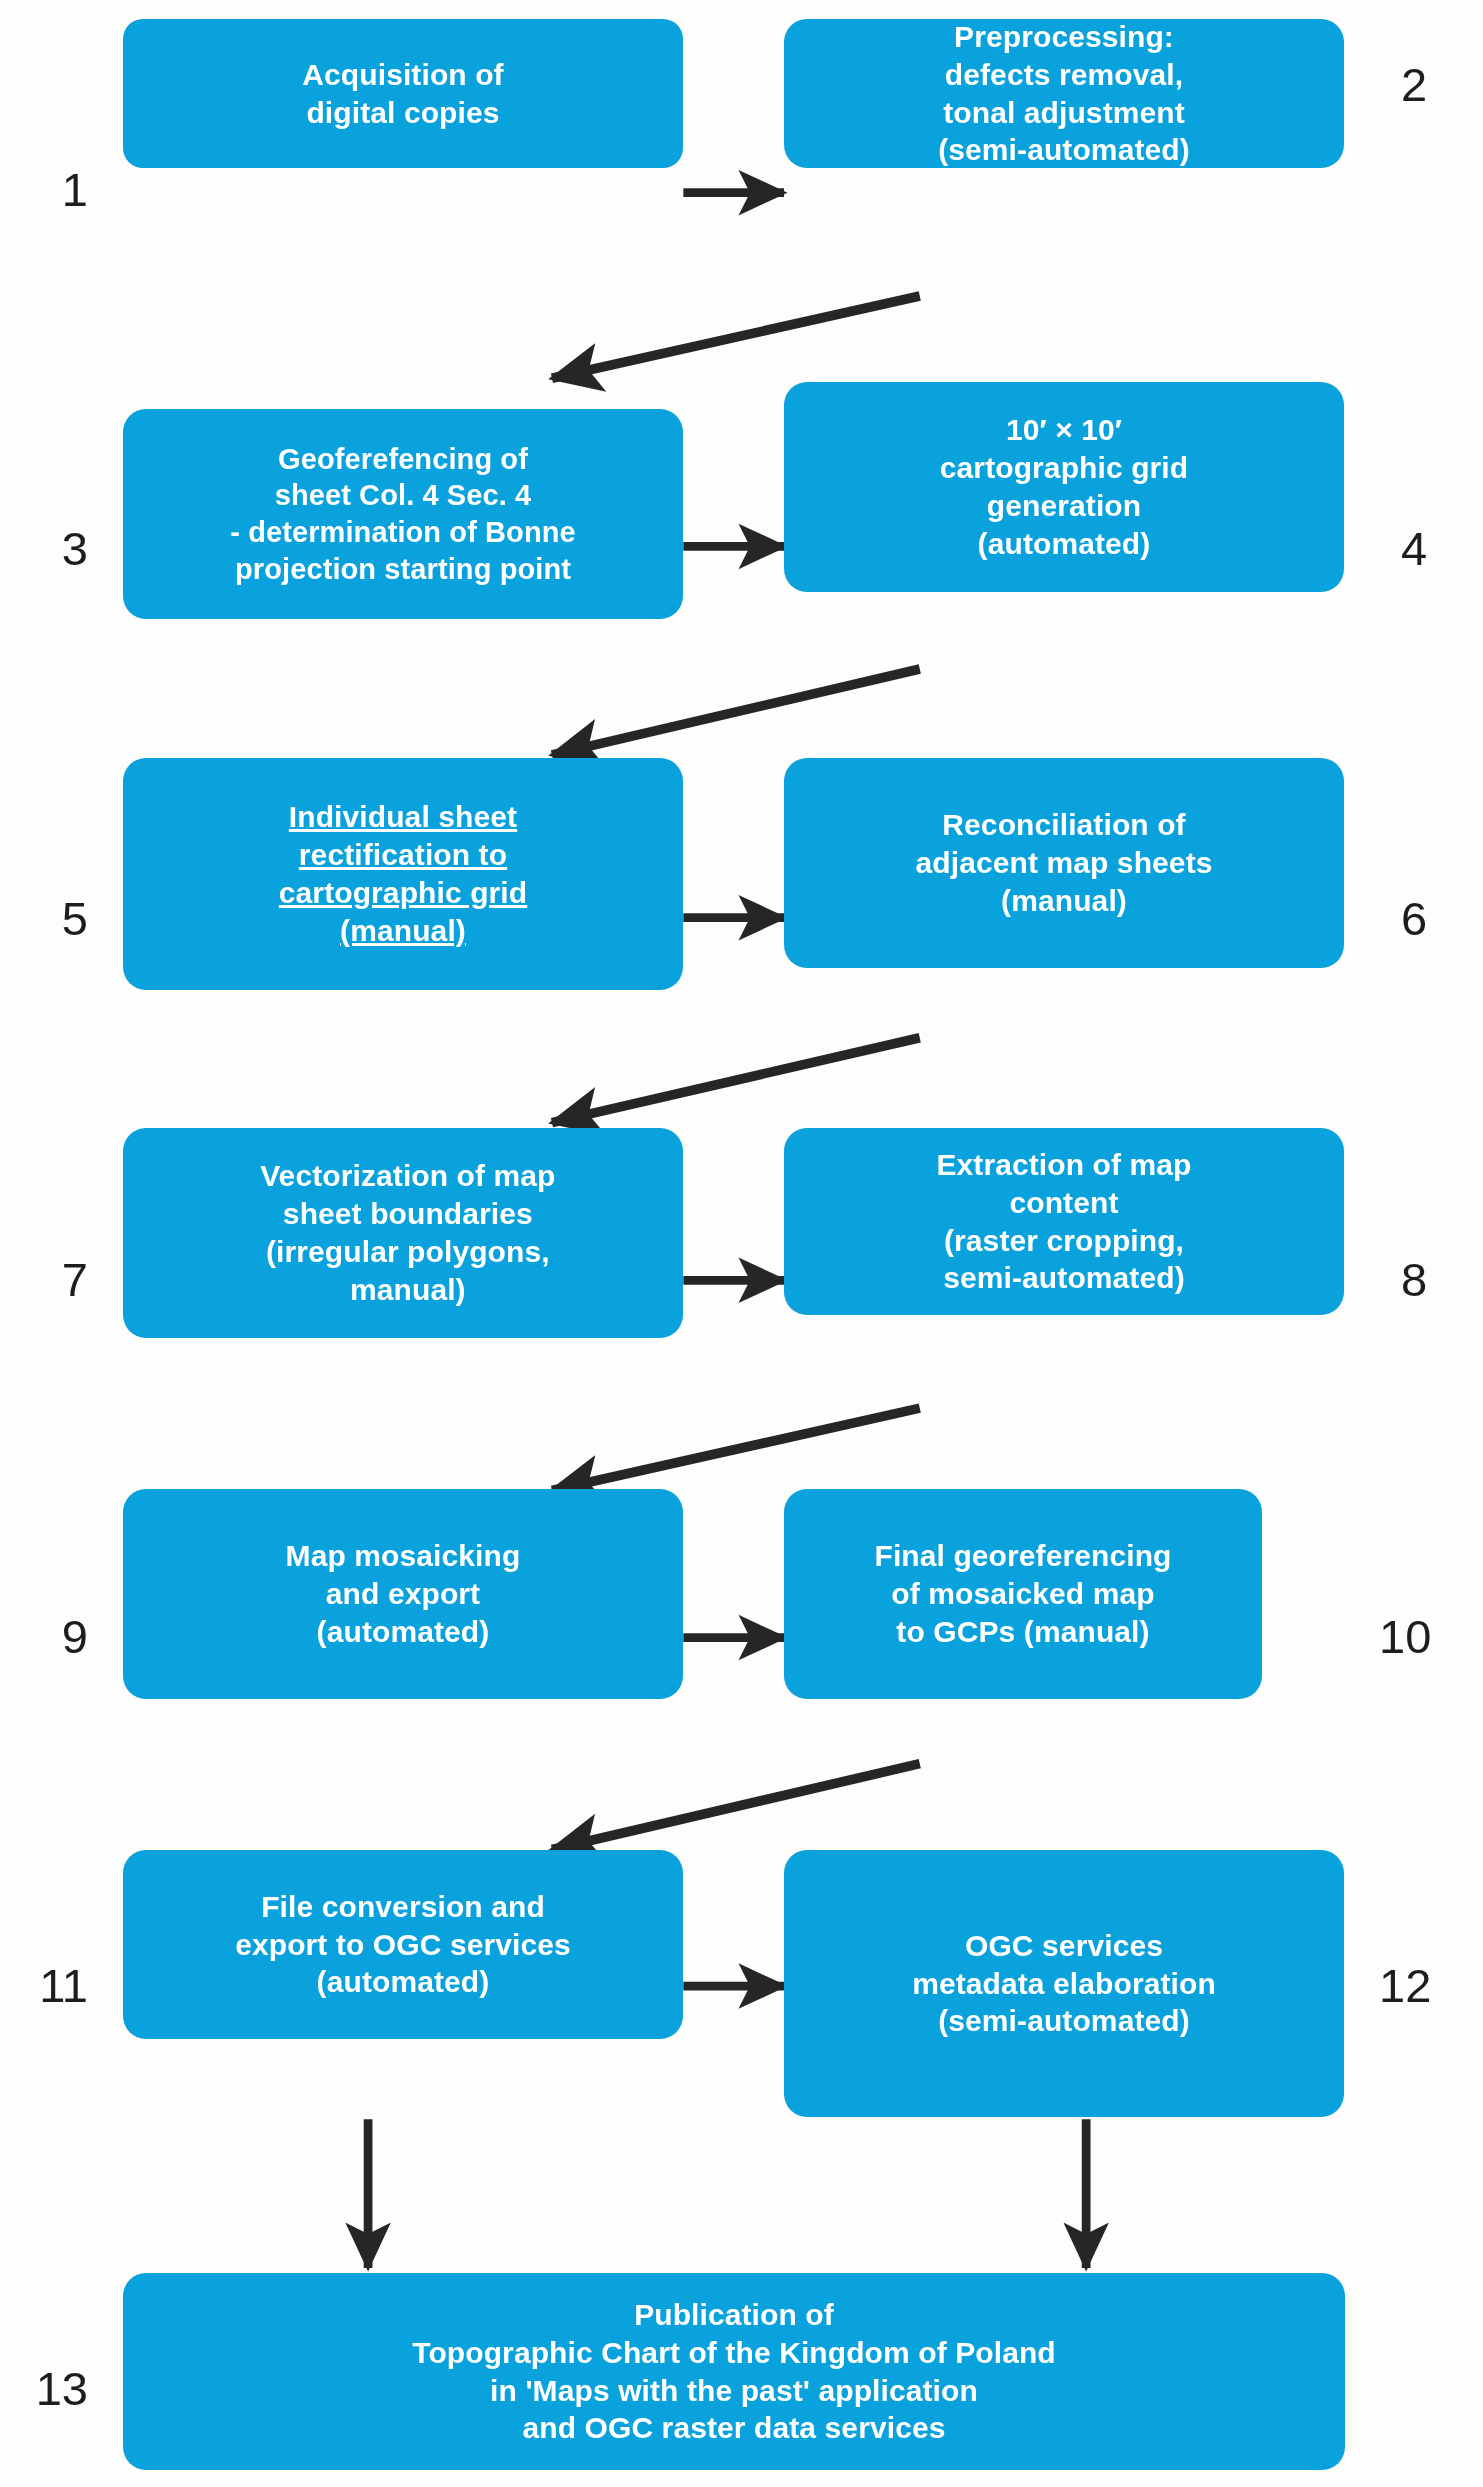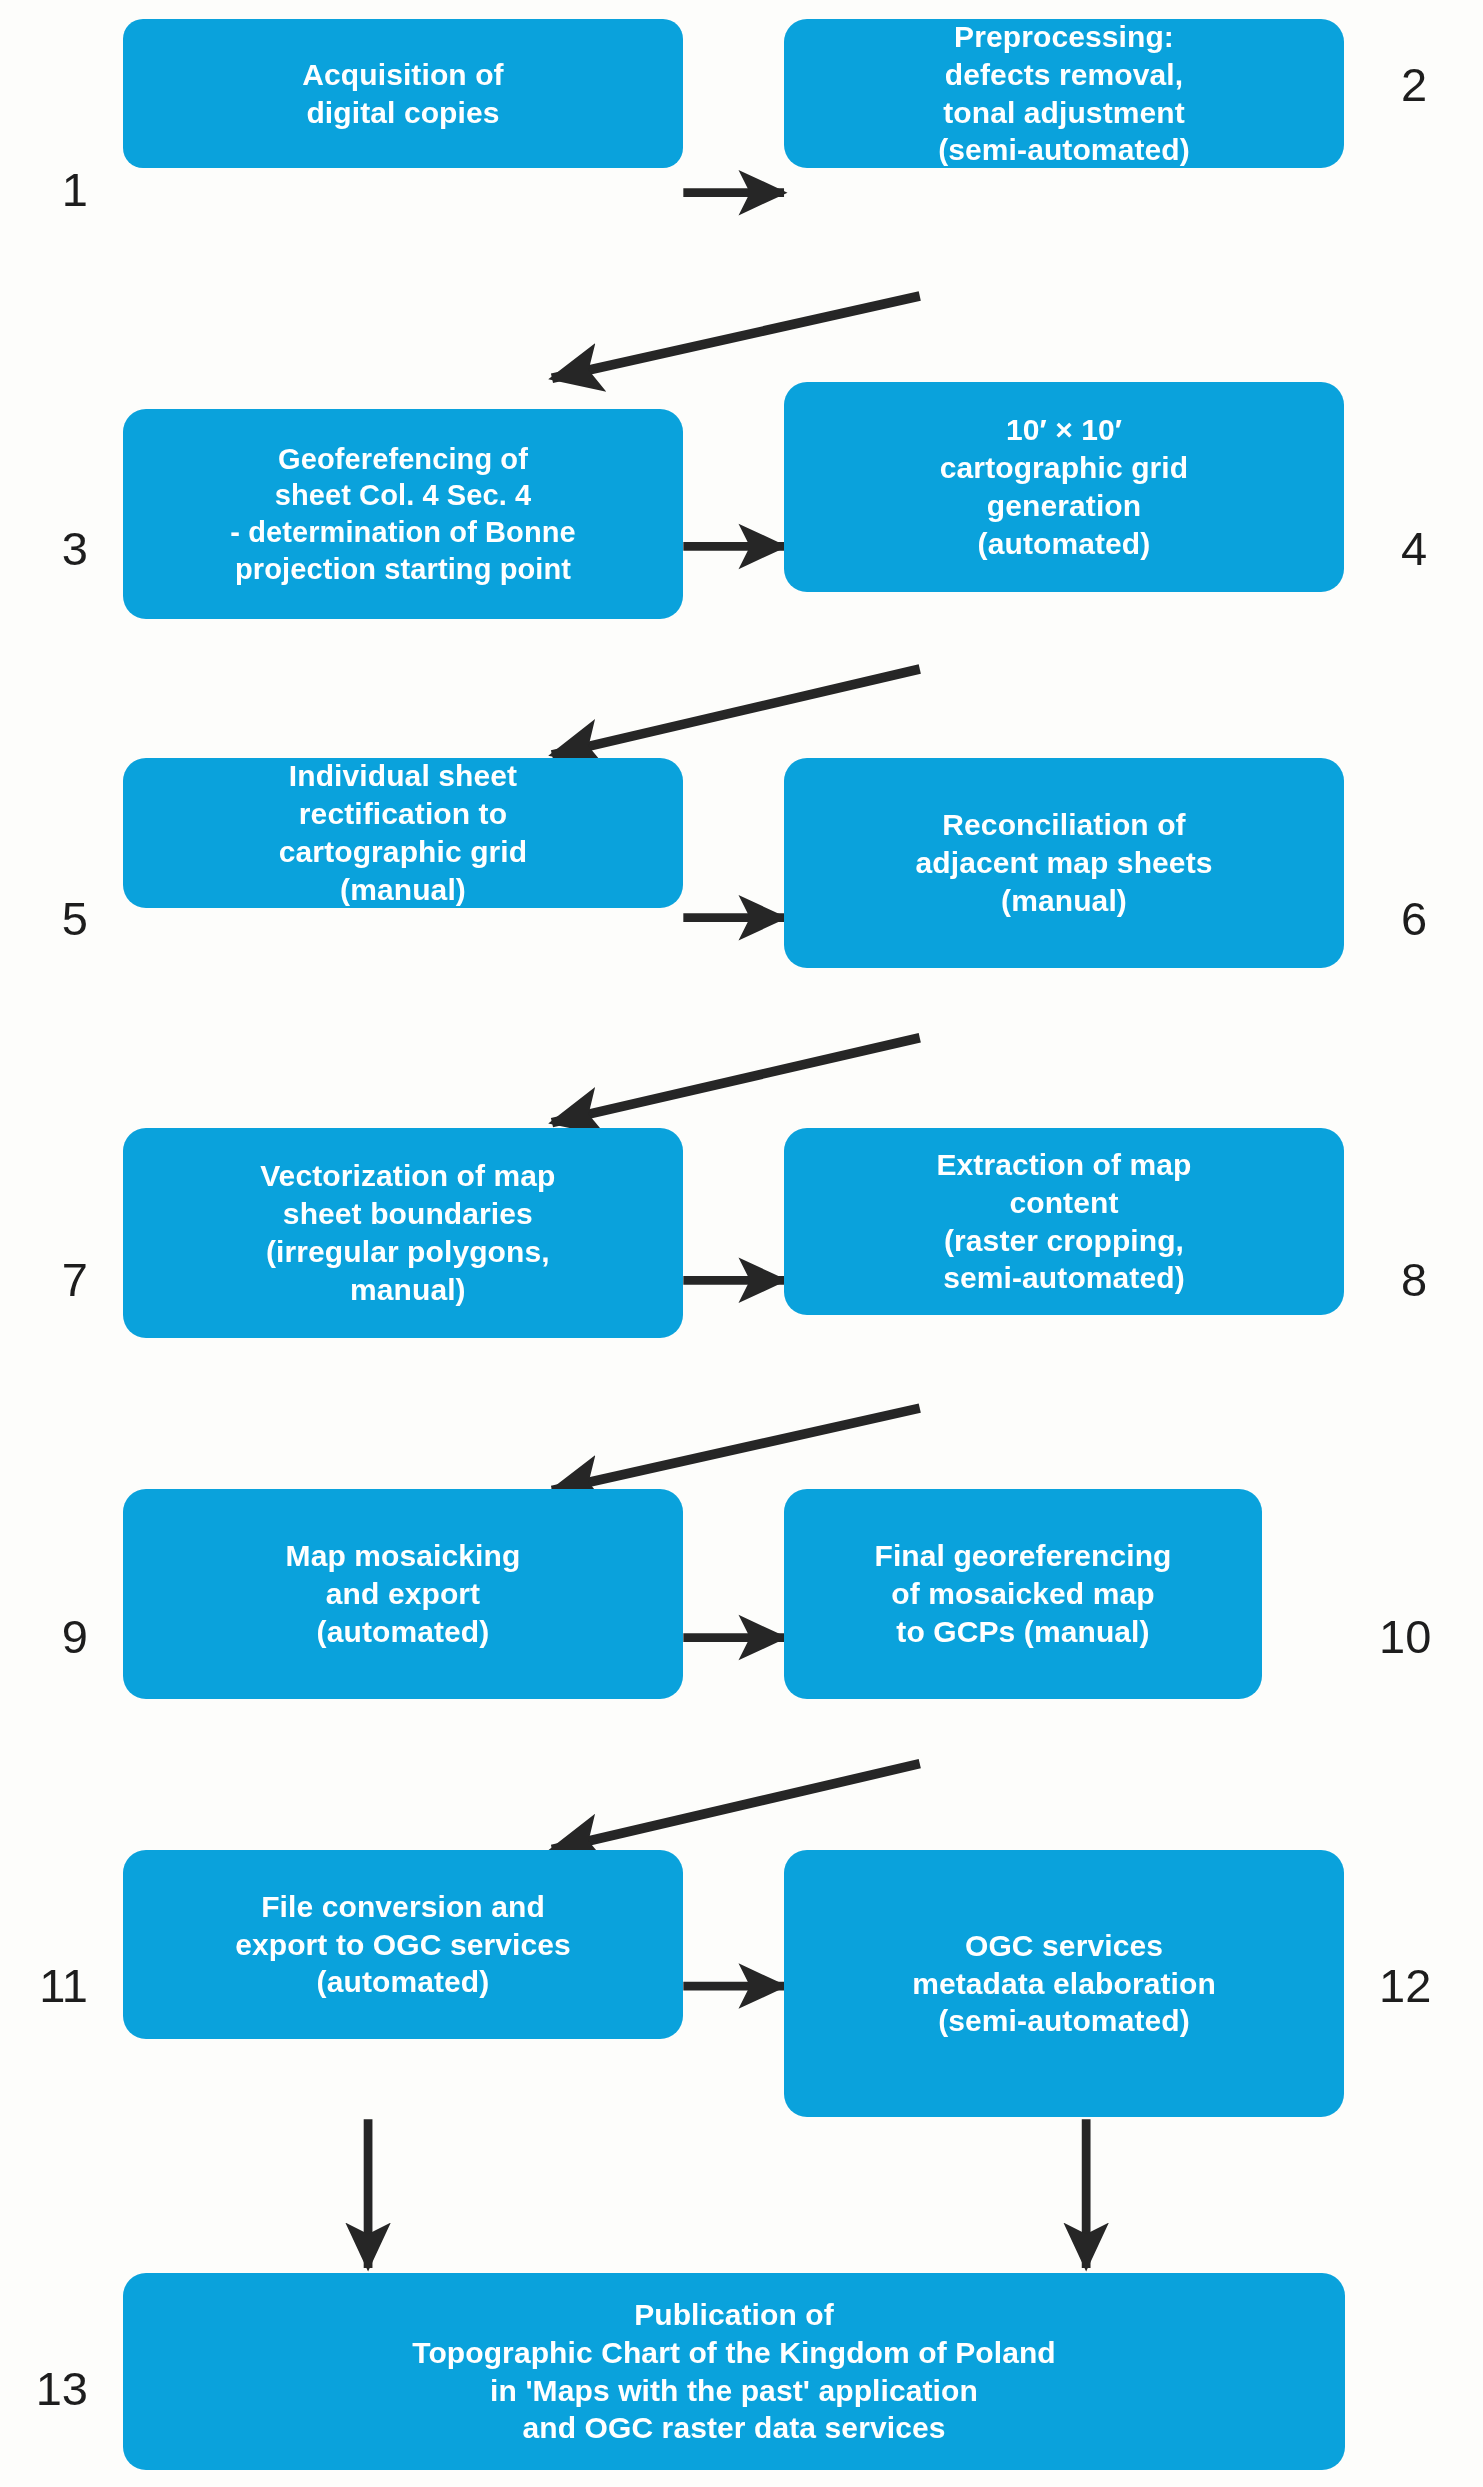--- a/index.html
+++ b/index.html
@@ -132,21 +132,21 @@
 generation
 (automated)</span>
   </div>
   <div class="step-num right" style="left:1401px; top:525px; width:79px;">
     <span>4</span>
   </div>
 
   <div class="step-num left" style="left:8.8px; top:895px; width:79px;">
     <span>5</span>
   </div>
-  <div class="node" style="left:123px; top:758px; width:560px; height:150px;">
+  <div class="node" style="left:123px; top:758px; width:560px; height:232px;text-decoration:underline;">
     <span class="node-text">Individual sheet
 rectification to
 cartographic grid
 (manual)</span>
   </div>
 
   <div class="node" style="left:784px; top:758px; width:560px; height:210px;">
     <span class="node-text">Reconciliation of
 adjacent map sheets
 (manual)</span>

